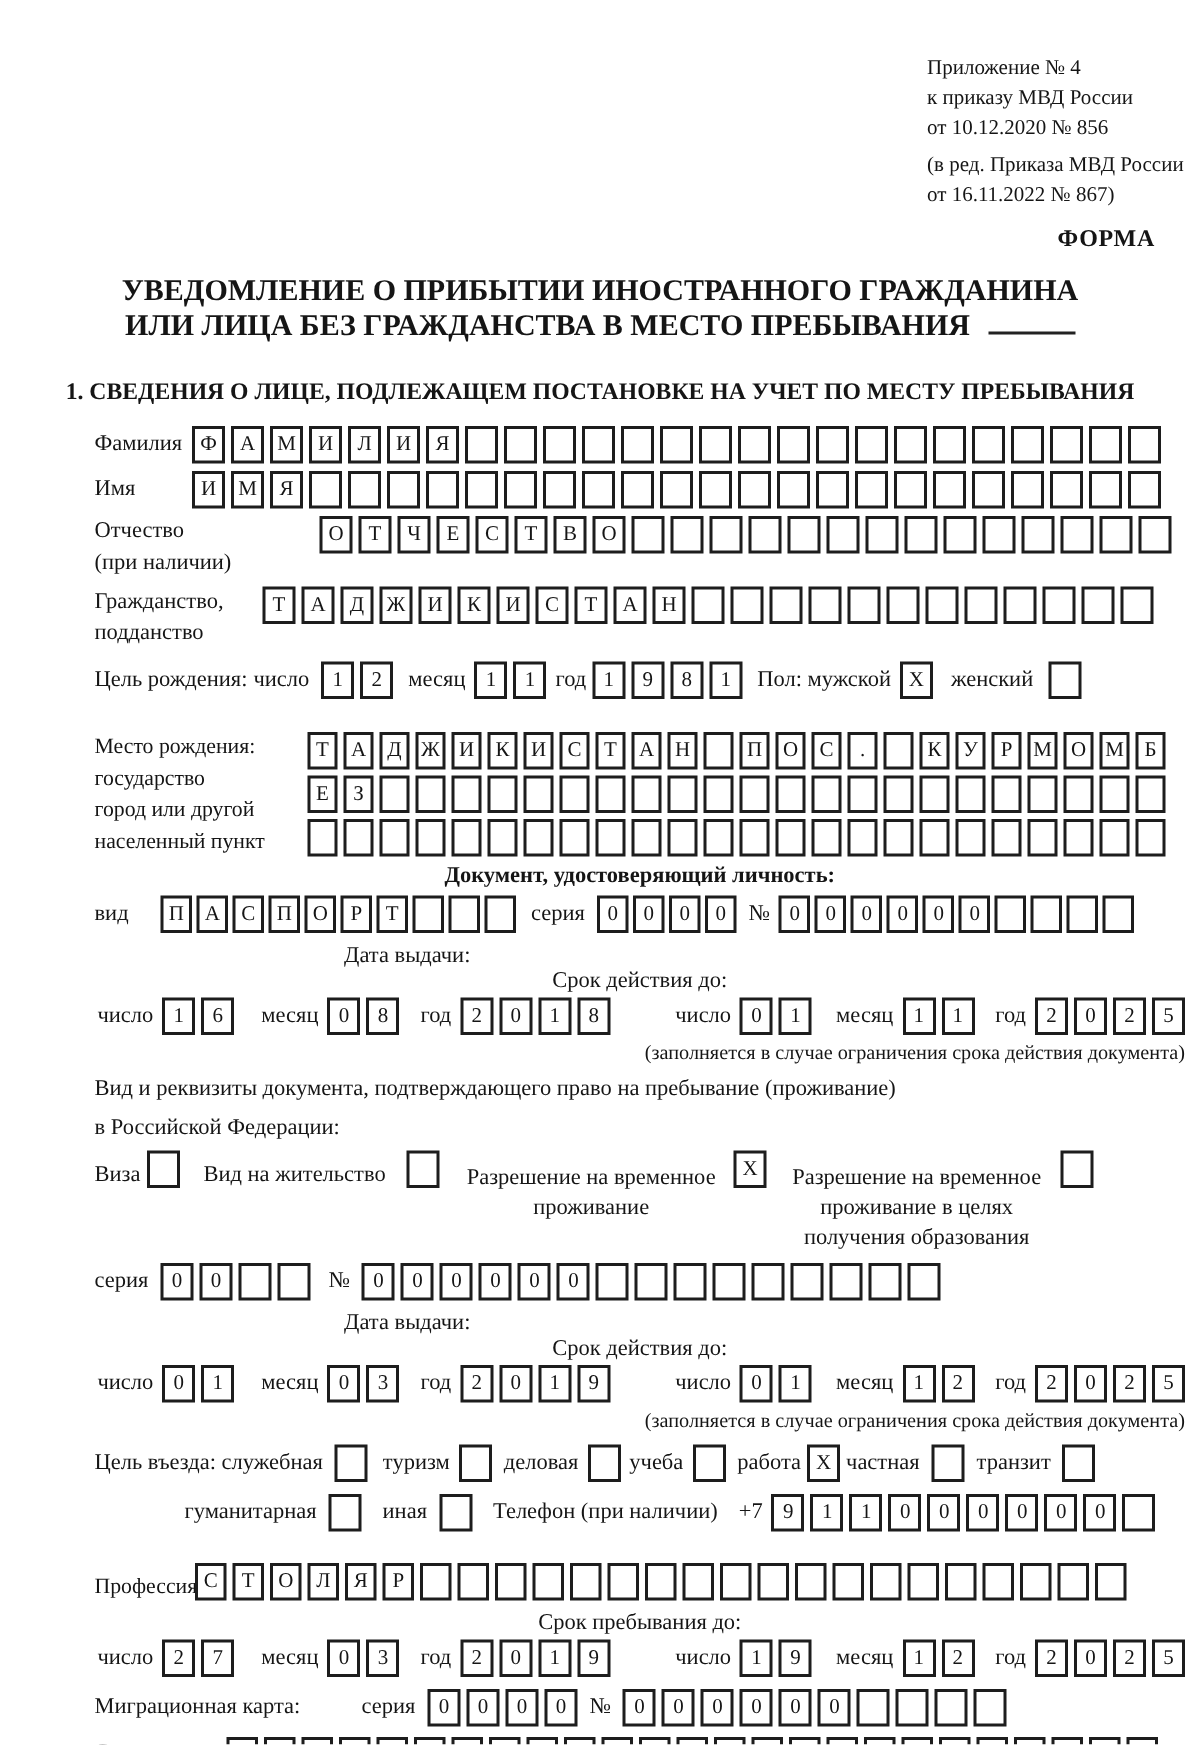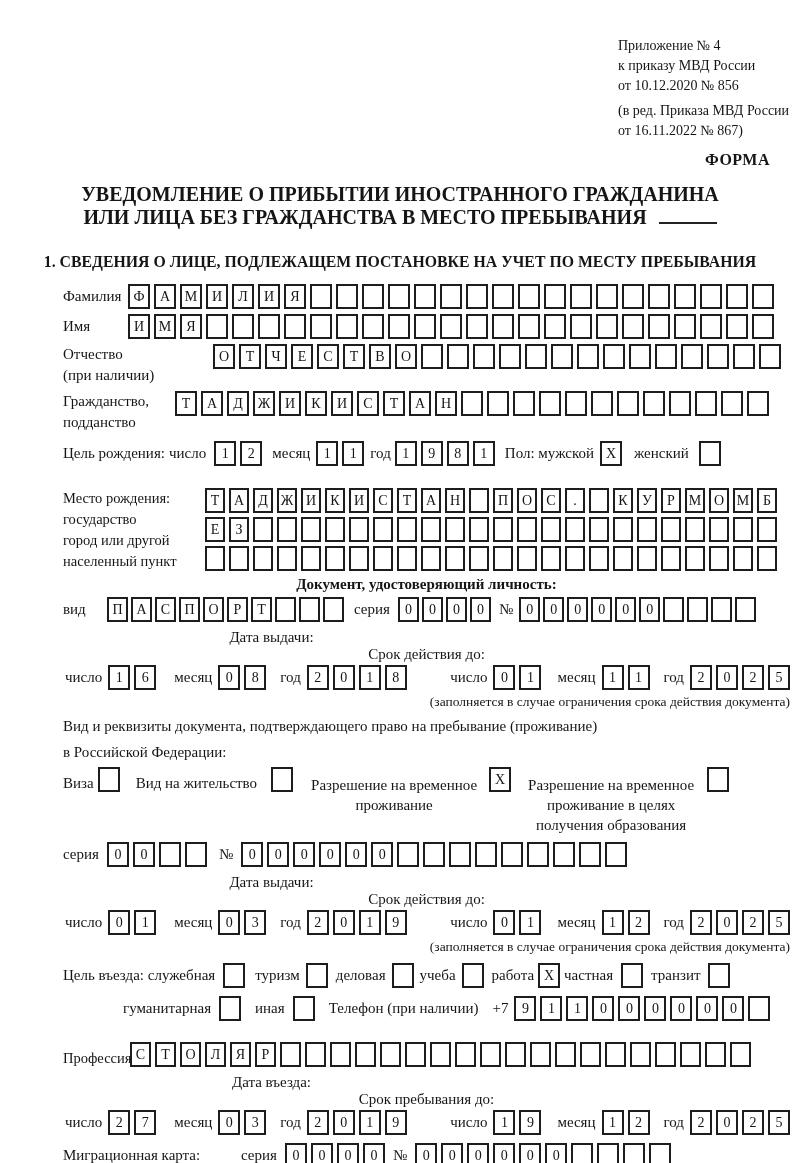--- a/index.html
+++ b/index.html
@@ -625,21 +625,20 @@
           <span class="cell"></span>
           <span class="cell"></span>
           <span class="cell"></span>
           <span class="cell"></span>
           <span class="cell"></span>
           <span class="cell"></span>
         </span>
     </div>
 
     <div class="dlr">
-      <div class="dl-left">Дата въезда:</div>
       <div class="dl-right">Срок пребывания до:</div>
     </div>
     <div class="drow">
       <div class="dgroup left">
         <span class="lbl">число</span>
         <span class="cells">
             <span class="cell">2</span>
             <span class="cell">7</span>
           </span>
           <span class="gap8"></span>

